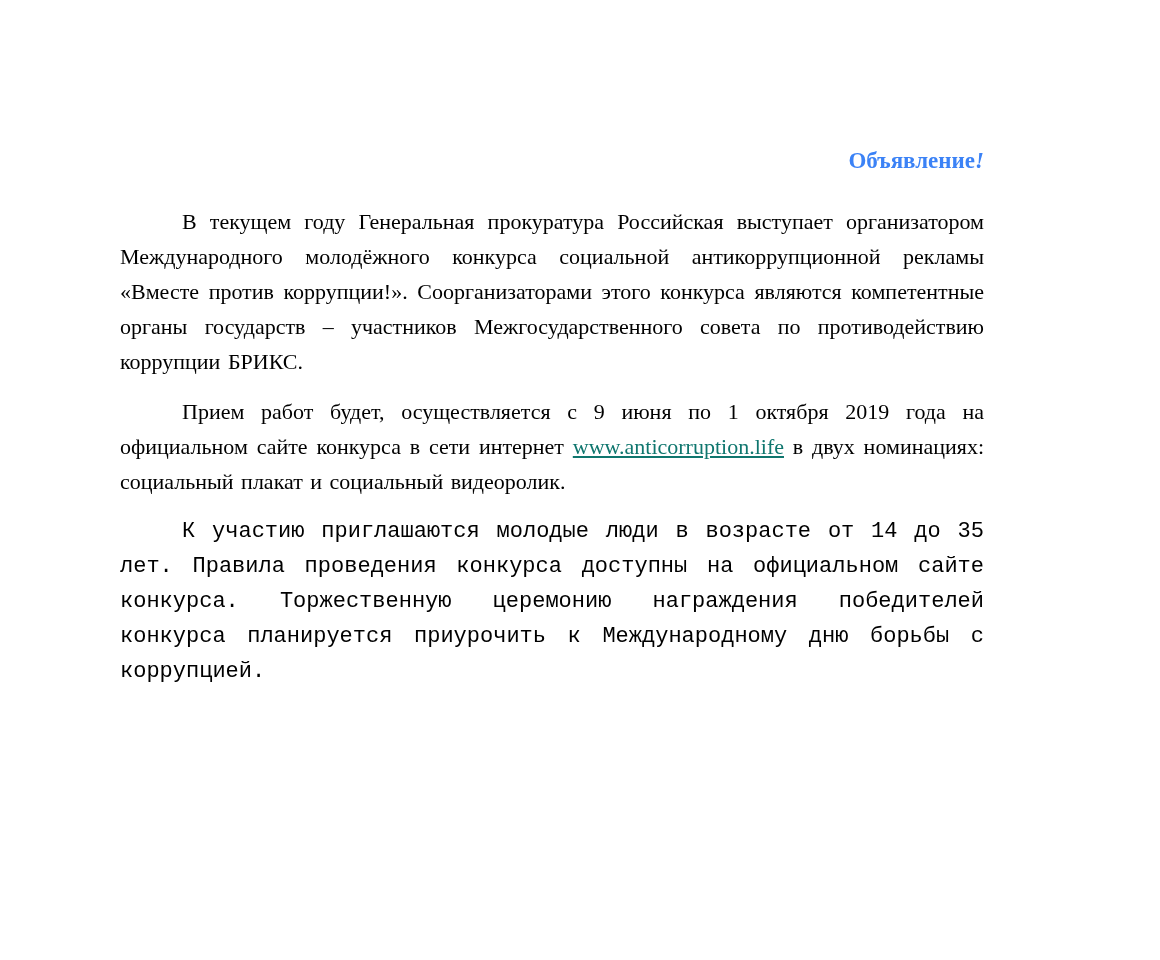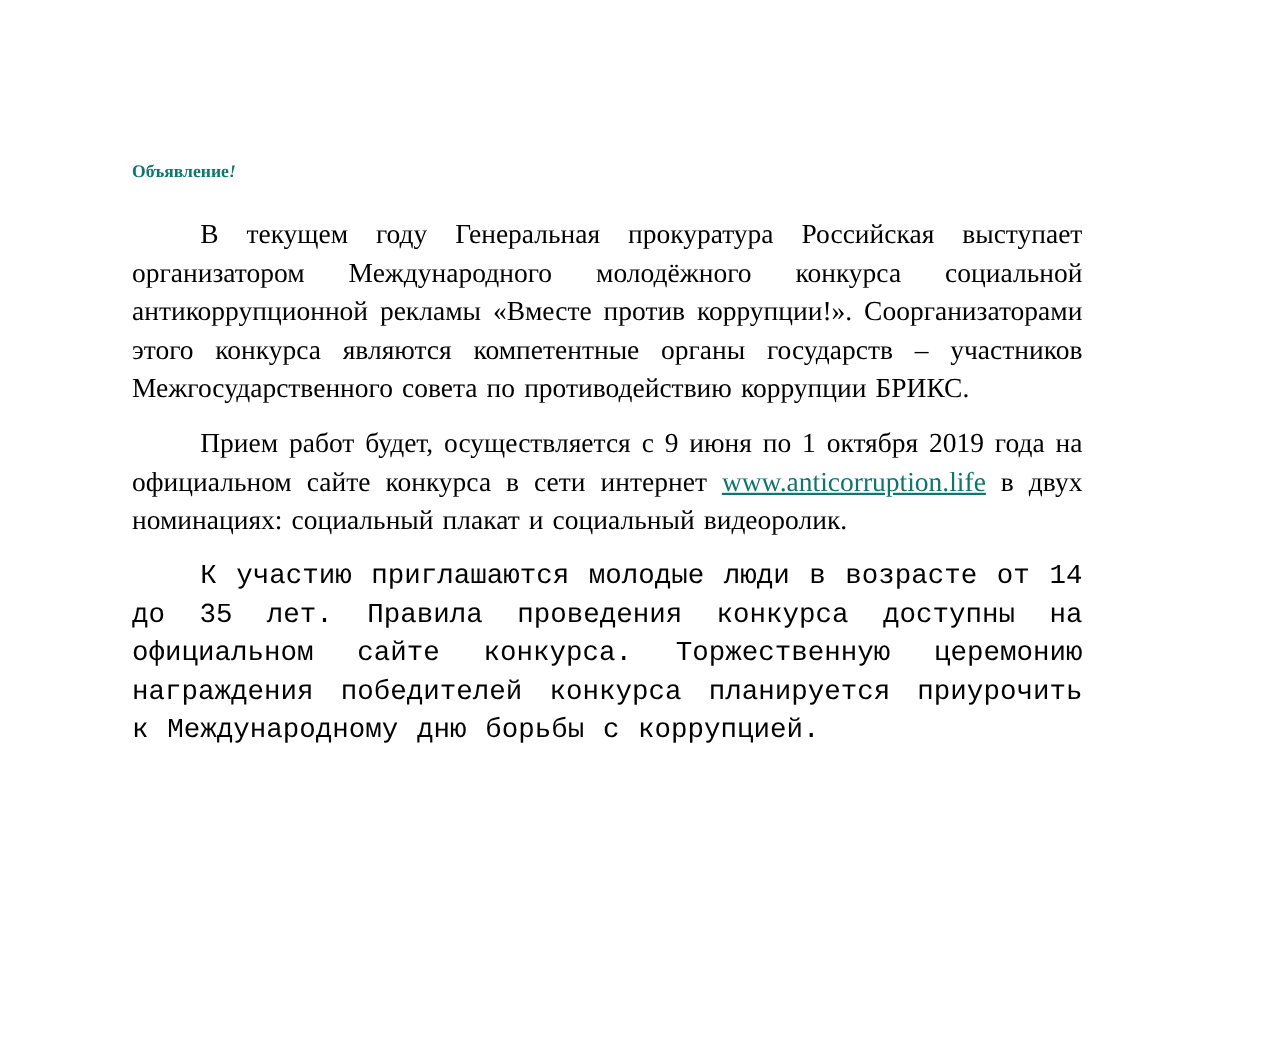--- a/index.html
+++ b/index.html
@@ -15,31 +15,31 @@
     font-family: "Liberation Serif", serif;
     color: #000000;
   }
   .doc-page {
     position: absolute;
     left: 120px;
     top: 148px;
     width: 864px;
   }
   .doc-title {
-    text-align: left;
-    font-size: 16px;
+    text-align: right;
+    font-size: 23px;
     font-weight: 700;
     margin: 0 0 30px 0;
-    color: #0f766e;
+    color: #3b82f6;
   }
   .doc-title .bang {
     font-style: italic;
   }
   .para {
-    font-size: 25px;
+    font-size: 22px;
     line-height: 35px;
     text-align: justify;
     text-indent: 62px;
     margin: 0 0 15px 0;
     word-spacing: 2px;
     color: #000000;
   }
   .para:last-child {
     margin-bottom: 0;
     font-family: Liberation Mono, monospace;

